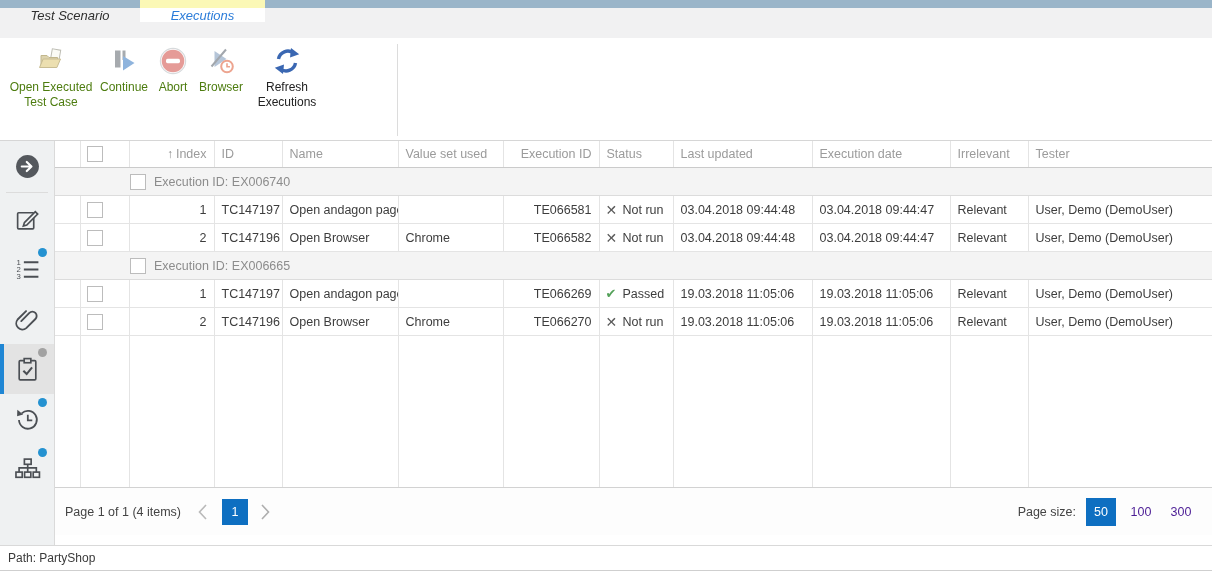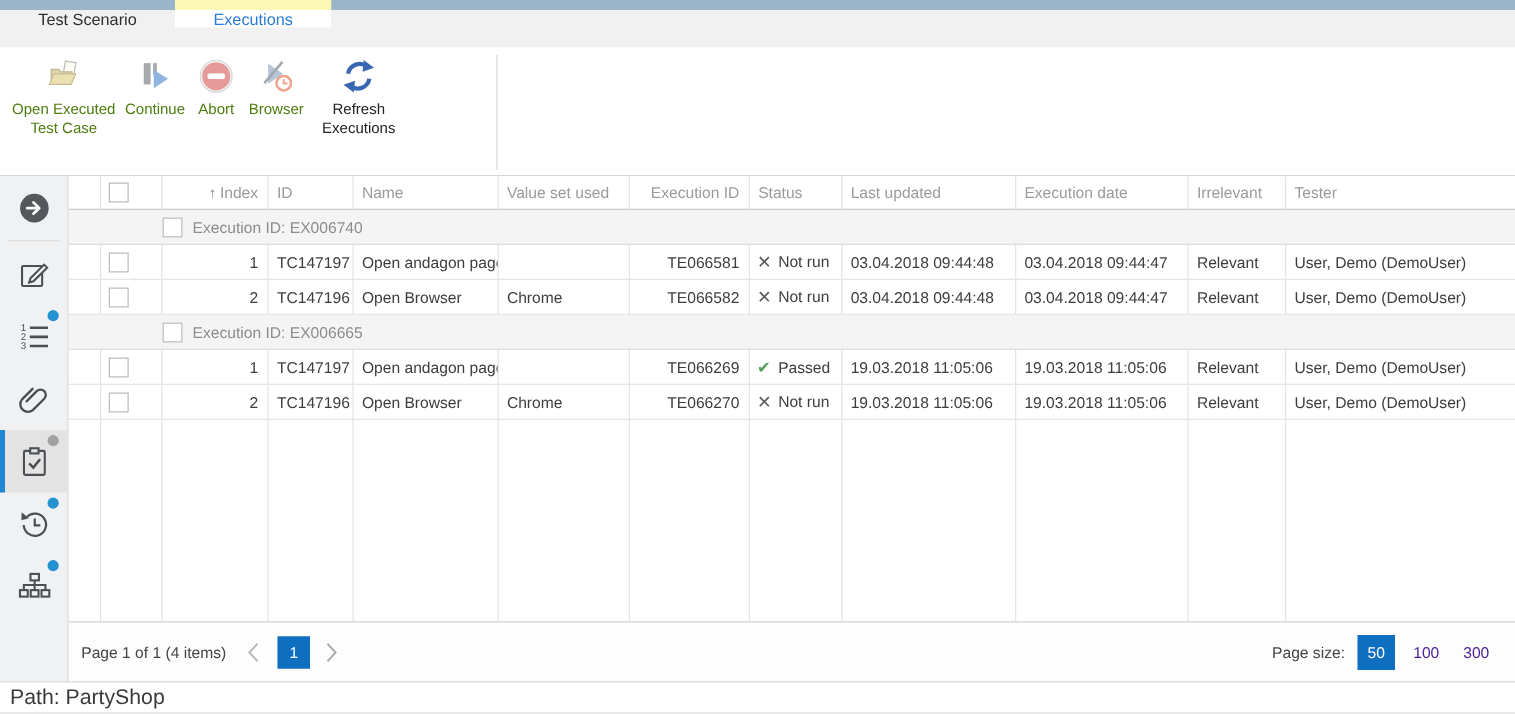--- a/index.html
+++ b/index.html
@@ -3,21 +3,21 @@
 <meta charset="utf-8">
 <style>
   html,body{margin:0;padding:0;background:#fff;}
   body{font-family:"Liberation Sans","DejaVu Sans",sans-serif;-webkit-font-smoothing:antialiased;}
   .app{position:relative;width:1212px;height:571px;overflow:hidden;background:#fff;}
 
   
   .top-strip{position:absolute;left:0;top:0;width:1212px;height:8px;background:#9ab5c9;}
   .top-accent{position:absolute;left:140px;top:0;width:125px;height:8px;background:#fbf8b6;}
   .tabbar{position:absolute;left:0;top:8px;width:1212px;height:30px;background:#f1f1f2;display:flex;}
-  .tab{height:14px;display:flex;align-items:center;justify-content:center;font-size:13px;color:#2f2f2f;cursor:default;}
+  .tab{height:14px;display:flex;align-items:center;justify-content:center;font-size:13px;color:#2f2f2f;cursor:default;font-style:italic;}
   .tab.t1{width:140px;}
   .tab.t2{width:125px;}
   .tab.active{background:#fff;color:#2b7cd9;}
 
   
   .ribbon{position:absolute;left:0;top:38px;width:1212px;height:103px;background:#fff;border-bottom:1px solid #d6d6d6;box-sizing:border-box;}
   .rbar{display:flex;align-items:flex-start;padding-left:6px;}
   .rbtn{display:flex;flex-direction:column;align-items:center;padding-top:6px;}
   .rbtn .ric{height:34px;display:flex;align-items:center;justify-content:center;}
   .rbtn .rlabel{font-size:12px;line-height:1.28;text-align:center;color:#4d7c0f;margin-top:2px;}
@@ -51,33 +51,33 @@
   tr.group .cb{margin-right:8px;}
   tr.group span.glabel{vertical-align:middle;}
   td.status{padding-left:6px;}
   .st-ic{display:inline-block;width:17px;font-weight:bold;vertical-align:middle;}
   .st-ic.notrun{color:#5a5a5a;font-size:14px;}
   .st-ic.passed{color:#54a159;font-size:13px;}
   .st-label{vertical-align:middle;}
   tr.filler td{border-bottom:none;height:auto;}
 
   
-  .pager{position:absolute;left:55px;top:497px;width:1157px;height:48px;background:#fdfdfd;border-top:1px solid #d2d2d2;box-sizing:border-box;display:flex;align-items:center;font-size:12.5px;color:#444;}
+  .pager{position:absolute;left:55px;top:487px;width:1157px;height:48px;background:#fdfdfd;border-top:1px solid #d2d2d2;box-sizing:border-box;display:flex;align-items:center;font-size:12.5px;color:#444;}
   .pg-summary{margin-left:10px;}
   .chev{margin-left:16px;display:flex;align-items:center;}
   .pagebox{margin-left:14px;width:26px;height:26px;background:#0e6fc1;color:#fff;display:flex;align-items:center;justify-content:center;}
   .chev.next{margin-left:12px;}
   .pg-right{margin-left:auto;display:flex;align-items:center;padding-right:16px;}
   .pg-size-label{margin-right:10px;padding-left:43px;}
   .sizebox{width:30px;height:28px;display:flex;align-items:center;justify-content:center;color:#4c1d95;}
   .sizebox.active{background:#0e6fc1;color:#fff;}
   .sizebox+.sizebox{margin-left:10px;}
 
   
-  .statusbar{position:absolute;left:0;top:545px;width:1212px;height:26px;background:#fff;border-top:1px solid #d9d9d9;border-bottom:1px solid #cfcfcf;box-sizing:border-box;display:flex;align-items:center;font-size:17px;color:#3a3a3a;}
+  .statusbar{position:absolute;left:0;top:545px;width:1212px;height:26px;background:#fff;border-top:1px solid #d9d9d9;border-bottom:1px solid #cfcfcf;box-sizing:border-box;display:flex;align-items:center;font-size:12px;color:#3a3a3a;}
   .statusbar span{margin-left:8px;}
 
   svg{display:block;}
 </style>
 </head>
 <body>
 
 <div class="app">
 
   <div class="top-strip"></div>

